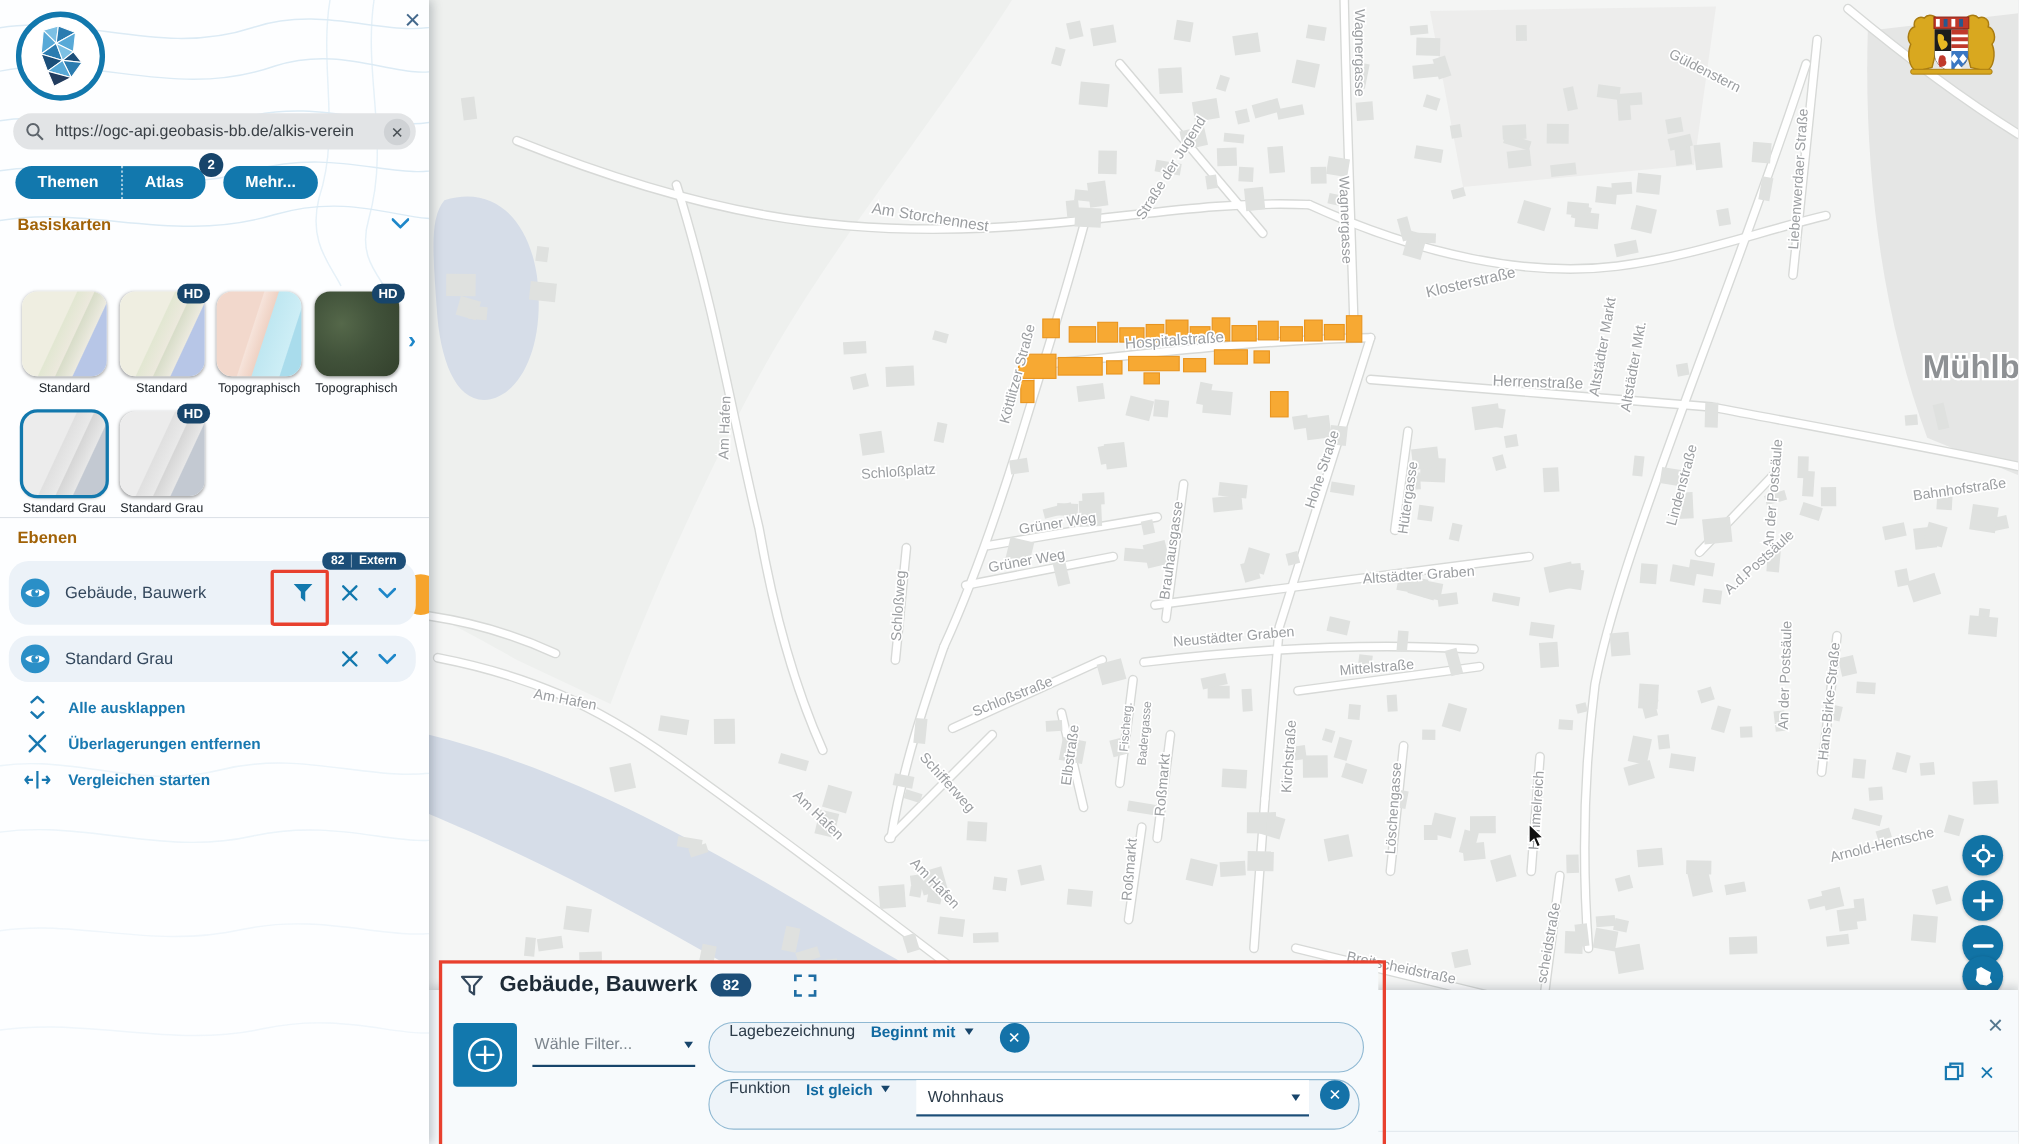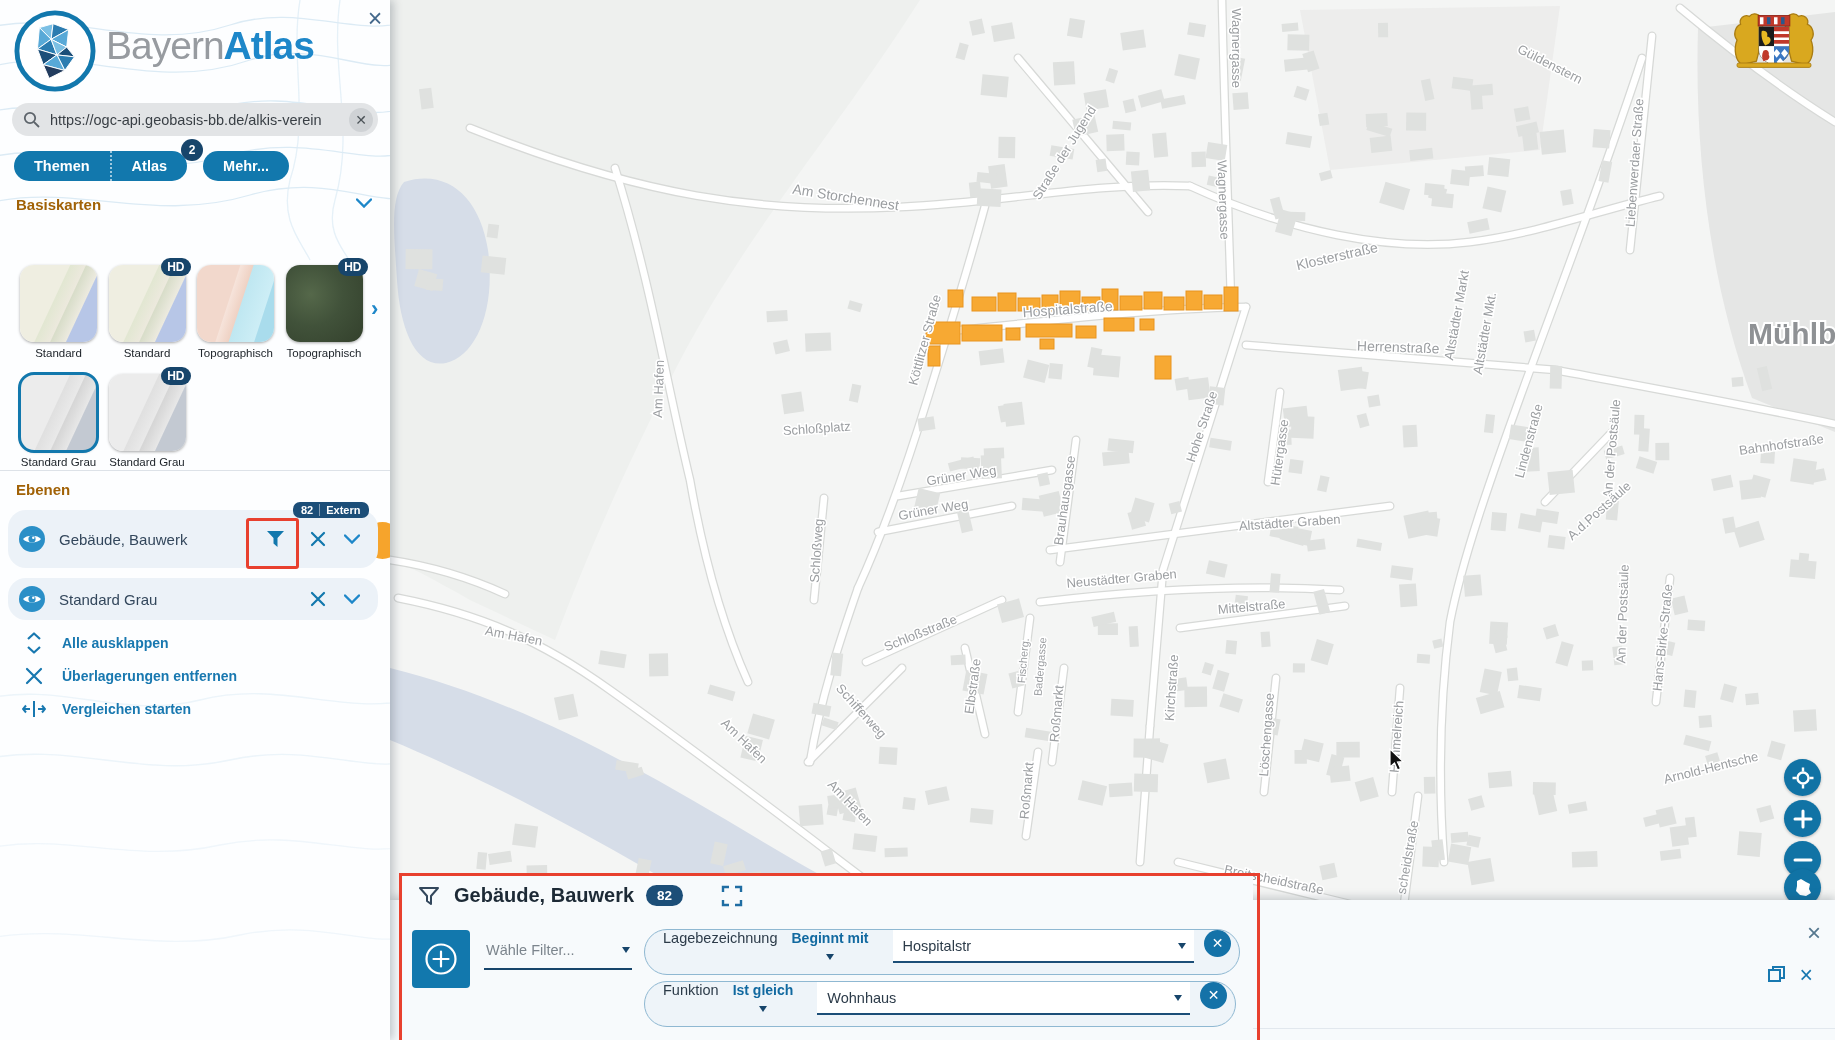--- a/index.html
+++ b/index.html
@@ -79,21 +79,21 @@
   .tgl.active{background:#1472a8;color:#fff;font-weight:bold;box-shadow:0 1px 2px rgba(0,0,0,.2);}
   #fd-plus{position:absolute;left:12px;top:56px;width:58px;height:58px;background:#1278ad;border:none;border-radius:4px;cursor:pointer;
     display:flex;align-items:center;justify-content:center;}
   #fd-choose{position:absolute;left:84px;top:68px;width:148px;cursor:pointer;}
   #fd-choose .wf{font-size:14.5px;color:#7c858d;}
   #fd-choose .wfrow{display:flex;align-items:center;justify-content:space-between;padding:0 2px 10px 2px;}
   #fd-choose .uline{border-top:2.5px solid #17456b;}
   .fpill{position:absolute;left:244px;height:46px;background:#eef4f9;border:1.5px solid #8fb8d2;border-radius:23px;
     display:flex;align-items:flex-start;padding:0 8px 0 18px;box-sizing:border-box;}
   .ffield{font-size:14.5px;color:#2c3b49;margin-right:14px;white-space:nowrap;}
-  .fop{display:flex;align-items:center;gap:8px;font-size:14px;font-weight:bold;color:#1169a0;margin-right:24px;cursor:pointer;white-space:nowrap;flex-direction:column;}
+  .fop{display:flex;align-items:center;gap:8px;font-size:14px;font-weight:bold;color:#1169a0;margin-right:24px;cursor:pointer;white-space:nowrap;}
   .fval{flex:1;height:31px;background:#fff;border-bottom:2px solid #1c4e78;display:flex;align-items:center;
     font-size:14.5px;color:#2c3b49;padding:0 8px 0 10px;margin-right:10px;cursor:pointer;}
   .fval .vtext{flex:1;}
   .fx{width:27px;height:27px;border-radius:50%;background:#1472a8;color:#fff;border:none;font-size:14px;cursor:pointer;line-height:25px;text-align:center;flex:none;}
   .caret{width:0;height:0;border-left:4.5px solid transparent;border-right:4.5px solid transparent;border-top:6px solid #17456b;}
   
   #coat{position:absolute;left:1730px;top:8px;z-index:5;}
   
   #cursor{position:absolute;left:1388px;top:748px;z-index:50;}
 </style>
@@ -609,24 +609,20 @@
       </div>
       <div class="uline"></div>
     </div>
     <div id="fd-rows">
         <div class="fpill" style="top: 55px; width: 596px;">
           <span class="ffield">Lagebezeichnung</span>
           <span class="fop">
             <span>Beginnt mit</span>
             <span class="caret"></span>
           </span>
-          <span class="fval">
-            <span class="vtext">Hospitalstr</span>
-            <span class="caret"></span>
-          </span>
           <button class="fx">✕</button>
         </div>
         <div class="fpill" style="top: 107px; width: 592px;">
           <span class="ffield">Funktion</span>
           <span class="fop">
             <span>Ist gleich</span>
             <span class="caret"></span>
           </span>
           <span class="fval">
             <span class="vtext">Wohnhaus</span>
@@ -666,21 +662,20 @@
         <path d="M38,30 L56,20 L54,38 Z" fill="#58a9d7"></path>
         <path d="M24,40 L38,30 L44,46 Z" fill="#2b7cb0"></path>
         <path d="M38,30 L54,38 L44,46 Z" fill="#7cc0e4"></path>
         <path d="M54,38 L62,48 L44,46 Z" fill="#1b4e79"></path>
         <path d="M24,40 L44,46 L30,56 Z" fill="#1b4e79"></path>
         <path d="M44,46 L62,48 L52,62 Z" fill="#2b7cb0"></path>
         <path d="M30,56 L44,46 L52,62 Z" fill="#58a9d7"></path>
         <path d="M30,56 L52,62 L36,70 Z" fill="#223c5e"></path>
       </g>
     </svg>
-    <div class="sb" id="logo-title"><span class="lt1">Bayern</span><span class="lt2">Atlas</span></div>
     <div class="sb" id="sb-close">×</div>
 
     <div class="sb" id="searchbar">
       <svg class="sicon" width="17" height="17" viewBox="0 0 17 17">
         <circle cx="7" cy="7" r="5.2" fill="none" stroke="#5d646b" stroke-width="1.8"></circle>
         <path d="M11,11 L16,16" stroke="#5d646b" stroke-width="1.8"></path>
       </svg>
       <input id="search-input" value="https://ogc-api.geobasis-bb.de/alkis-verein" style="">
       <button id="search-clear">✕</button>
     </div>

